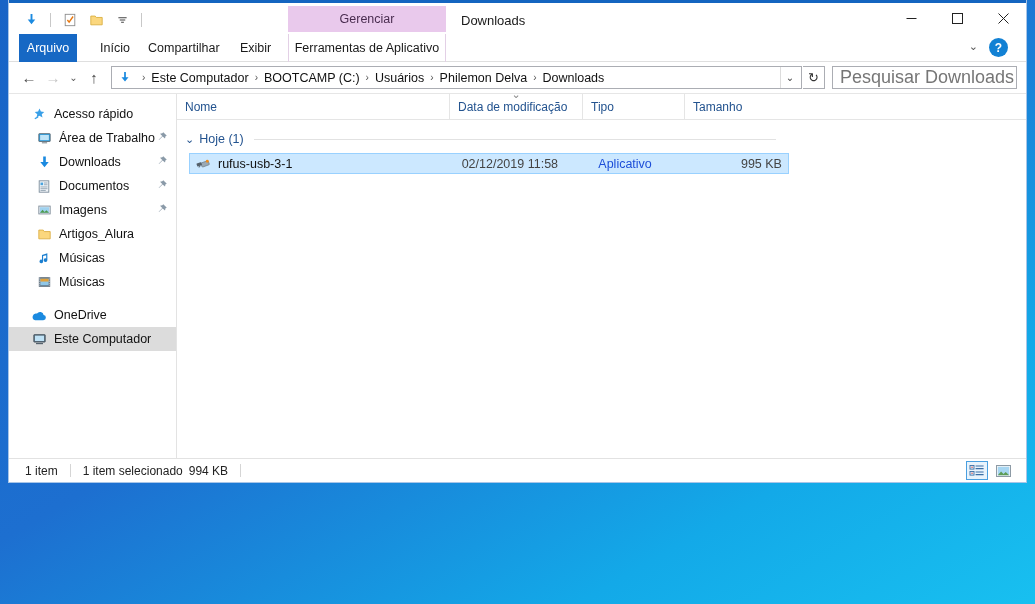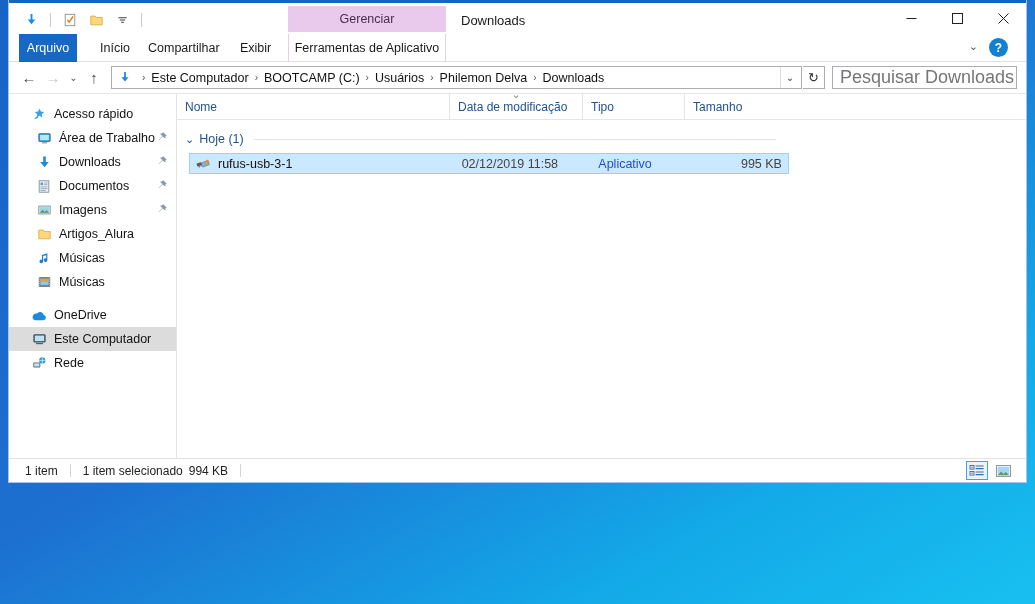--- a/index.html
+++ b/index.html
@@ -453,31 +453,20 @@
         <span class="nav-ico">
           <svg width="15" height="14" viewBox="0 0 16 16">
             <rect x="1.5" y="3" width="13" height="8.5" rx="0.5" fill="#5b6d7b" stroke="#44535f"></rect>
             <rect x="2.8" y="4.2" width="10.4" height="6.1" fill="#bfe2f6"></rect>
             <path d="M4 13.3h8" stroke="#44535f" stroke-width="1.2"></path>
           </svg>
         </span>
         <span class="nav-label">Este Computador</span>
       </div>
 
-      <div class="navitem">
-        <span class="nav-ico">
-          <svg width="16" height="14" viewBox="0 0 16 16">
-            <rect x="1.5" y="7.5" width="8" height="5.5" rx="0.5" fill="#5b6d7b"></rect>
-            <rect x="2.5" y="8.4" width="6" height="3.6" fill="#bfe2f6"></rect>
-            <circle cx="11.8" cy="5" r="3.6" fill="#2f9adc"></circle>
-            <path d="M8.2 5h7.2M11.8 1.4v7.2" stroke="#e9f4fb" stroke-width="0.8"></path>
-          </svg>
-        </span>
-        <span class="nav-label">Rede</span>
-      </div>
     </div>
 
     <div class="filepane">
 
       <div class="colheader">
         <div class="col c-nome">Nome</div>
         <div class="col c-data sorted">Data de modificação</div>
         <div class="col c-tipo">Tipo</div>
         <div class="col c-tam">Tamanho</div>
       </div>

